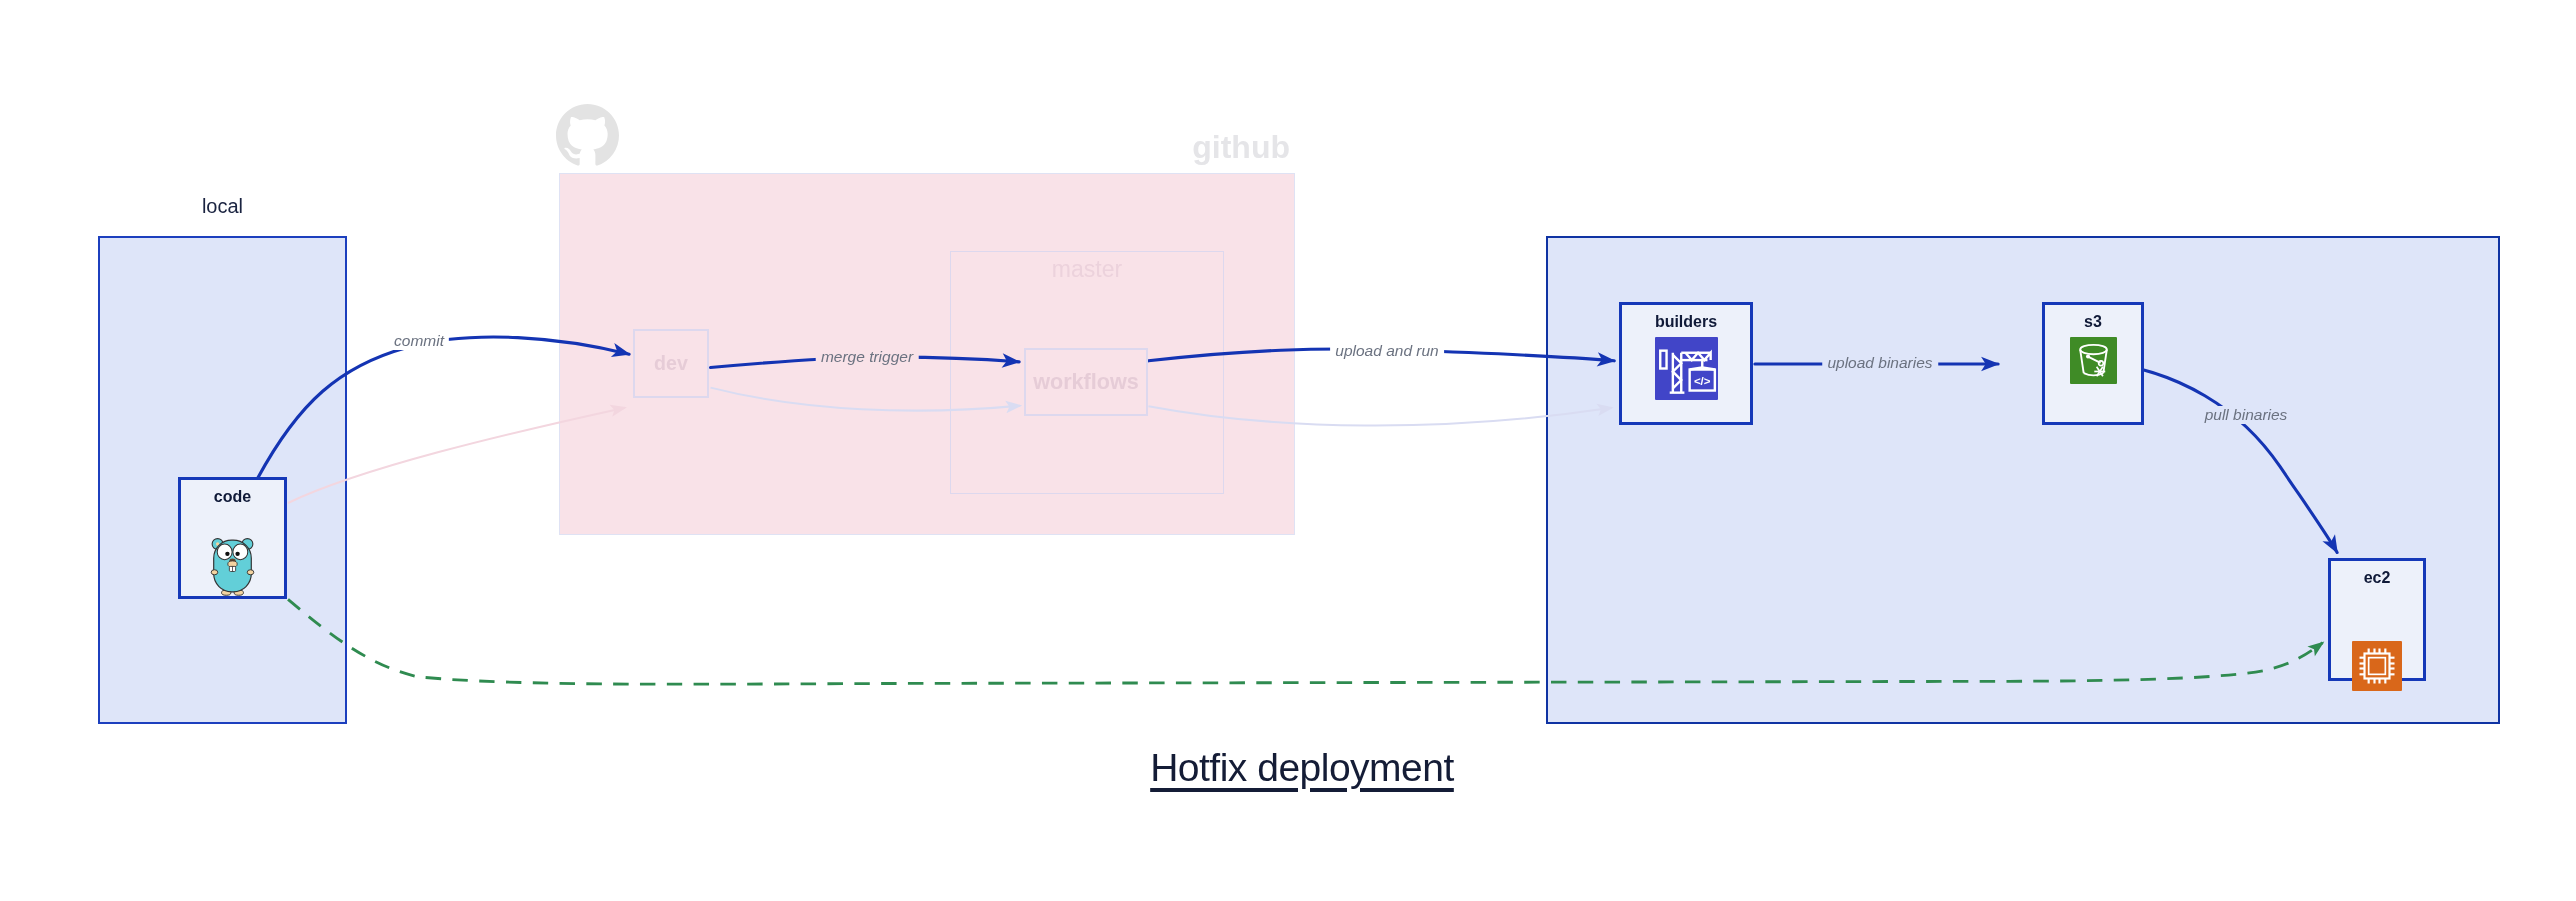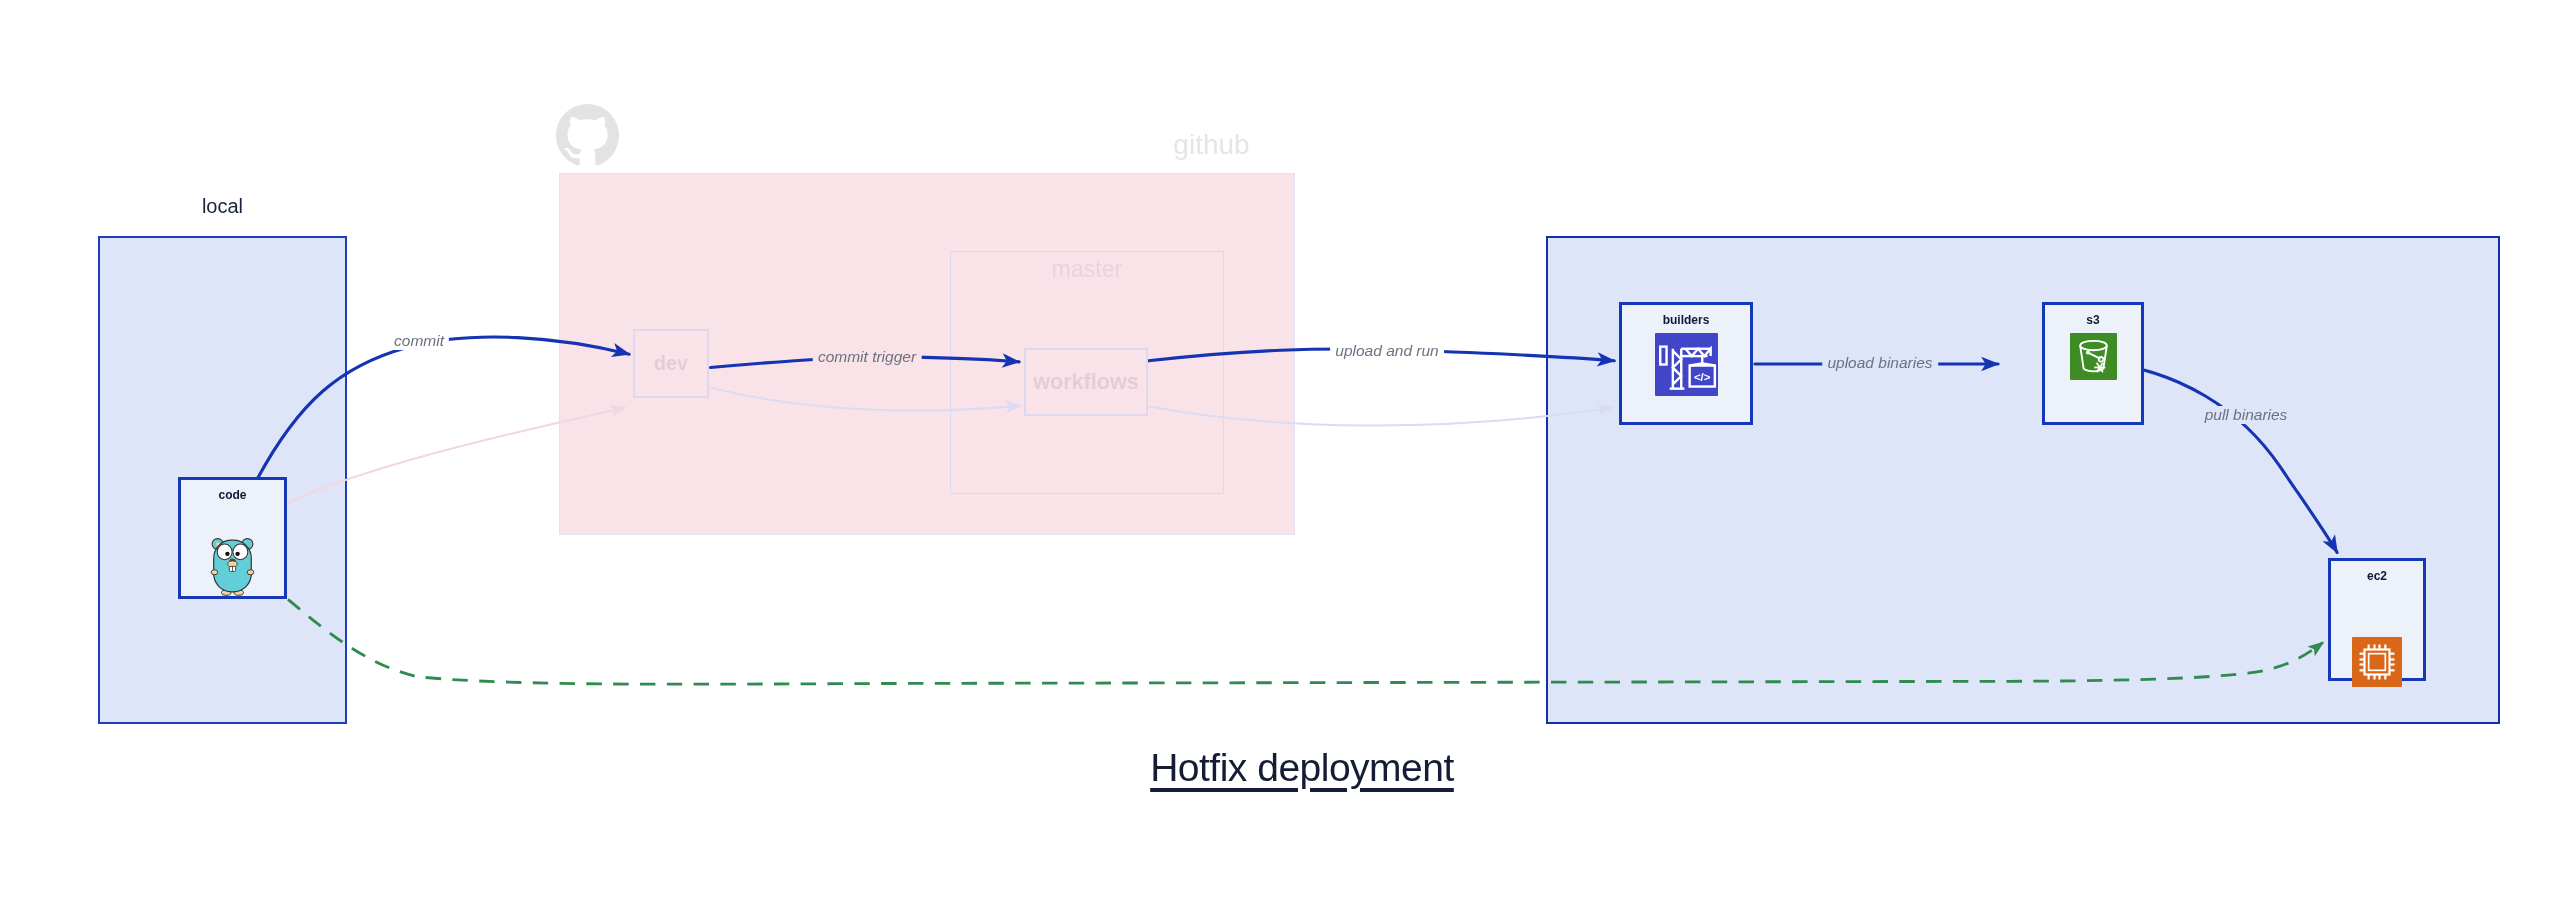--- a/index.html
+++ b/index.html
@@ -14,23 +14,23 @@
         display:flex;align-items:center;justify-content:center;}
   .label-layer{position:absolute;z-index:4;}
   
   .local-box{background:#dee5f9;border:2.1px solid #1c3fbe;}
   .aws-box{background:#dee5f9;border:2.6px solid #0f33a3;}
   .github-box{background:#f9e2e8;border:1.5px solid #dfe2f4;}
   .master-box{position:absolute;box-sizing:border-box;border:1.5px solid #ddd8ee;z-index:1;}
   .master-label{position:absolute;top:4.1px;left:0;width:100%;text-align:center;
                 font-size:23px;font-weight:500;color:#ecd2dc;}
   .group-label{position:absolute;z-index:4;font-size:20px;font-weight:500;color:#1a2340;text-align:center;}
-  .github-label{position:absolute;z-index:4;font-size:28px;font-weight:400;color:#e5e5e8;text-align:center;}
-  
-  .node-label{font-weight:700;font-size:12px;color:#101a38;margin-top:8.2px;}
+  .github-label{position:absolute;z-index:4;font-size:32px;font-weight:700;color:#e5e5e8;text-align:right;}
+  
+  .node-label{font-weight:700;font-size:16px;color:#101a38;margin-top:8.2px;}
   .ghost-label{font-weight:700;color:#e6ccd7;}
   .icon-box{margin-top:6.2px;display:flex;align-items:center;justify-content:center;border-radius:1px;}
   
   .edge-label{position:absolute;z-index:4;transform:translate(-50%,-50%);white-space:nowrap;
               font-style:italic;font-size:15.5px;font-weight:500;color:#6b7280;padding:0 5.2px;}
   .on-white{background:#ffffff;}
   .on-pink{background:#f9e2e8;}
   .on-lav{background:#dee5f9;}
   
   .title{position:absolute;left:0;top:746px;width:100%;text-align:center;z-index:5;
@@ -190,21 +190,21 @@
           <line x1="45" y1="20" x2="51" y2="20"></line>
             <line x1="45" y1="27" x2="51" y2="27"></line>
           <line x1="45" y1="33" x2="51" y2="33"></line>
             <line x1="45" y1="40" x2="51" y2="40"></line>
         </g>
       </svg>
     </div>
   </div>
 
   <span class="edge-label on-white" style="left:419px;top:341px;">commit</span>
-  <span class="edge-label on-pink" style="left:867px;top:357px;">commit trigger</span>
+  <span class="edge-label on-pink" style="left:867px;top:357px;">merge trigger</span>
   <span class="edge-label on-white" style="left:1387px;top:351px;">upload and run</span>
   <span class="edge-label on-lav" style="left:1880px;top:363px;">upload binaries</span>
   <span class="edge-label on-lav" style="left:2246px;top:415px;">pull binaries</span>
 
   <div class="title">Hotfix deployment</div>
 
 </div>
 
 
 </body></html>

